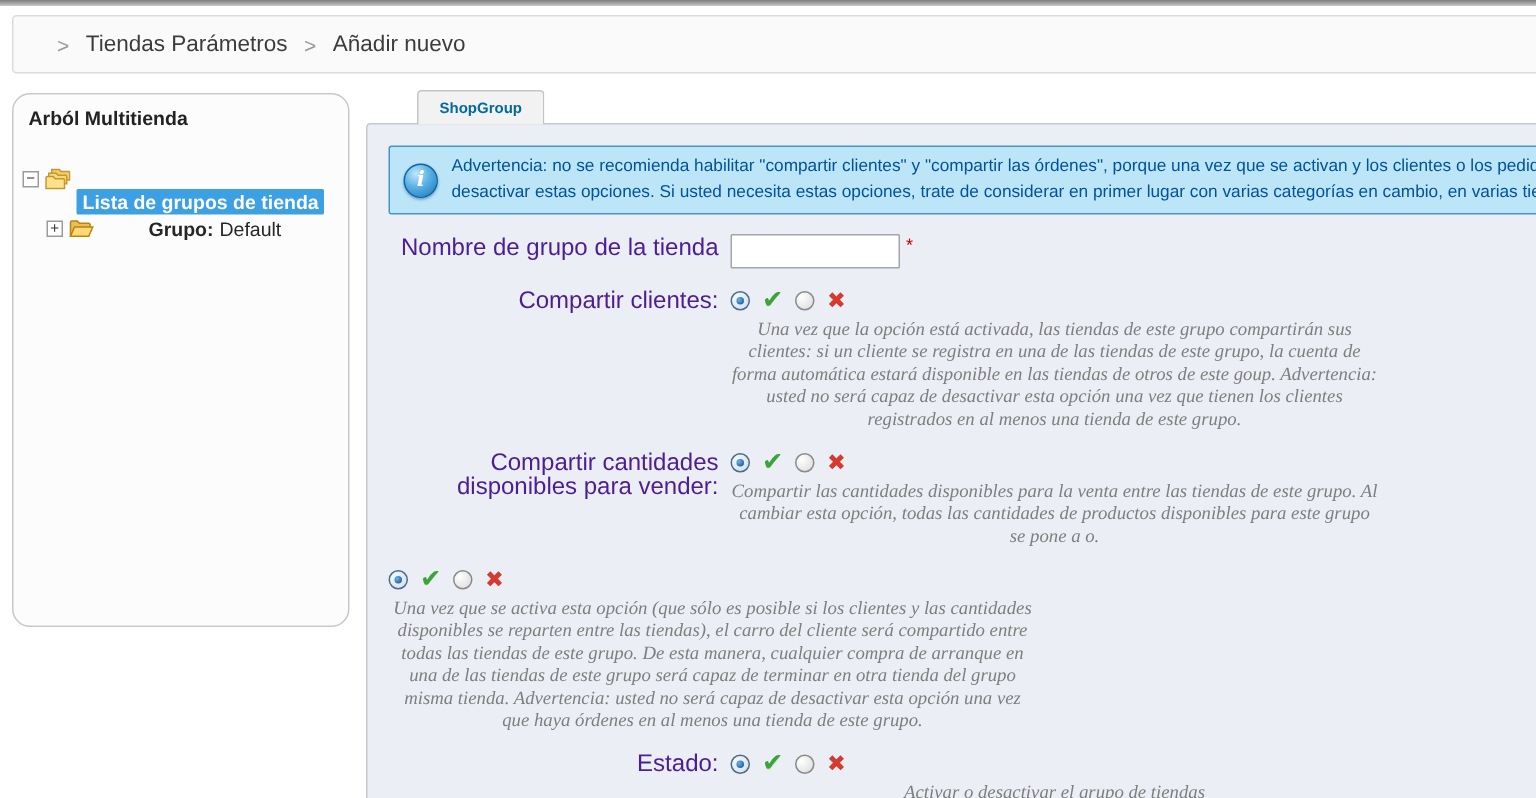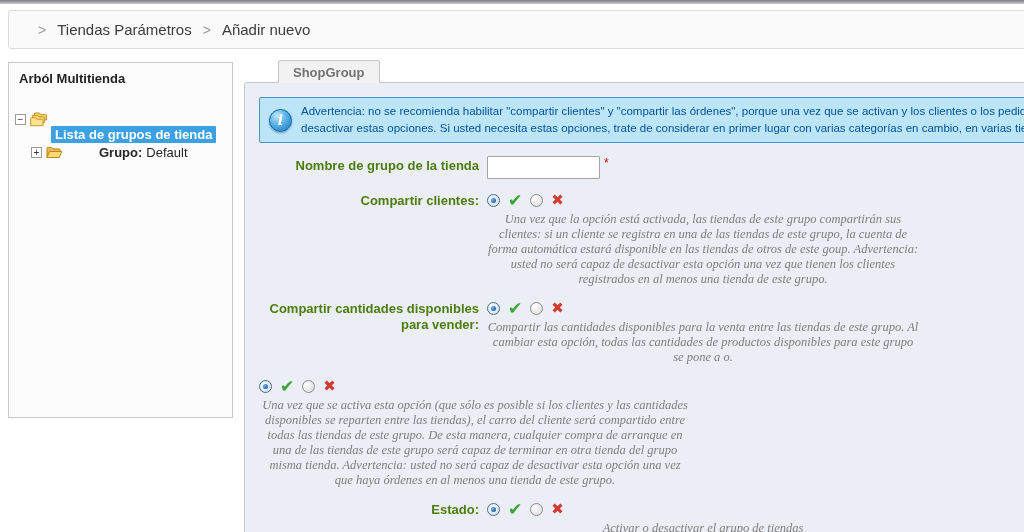--- a/index.html
+++ b/index.html
@@ -12,56 +12,56 @@
   
   .breadcrumb { position:absolute; left:8px; top:10px; width:1052px; height:39px;
                 background:#fafafa; border:1px solid #dcdcdc; border-radius:3px;
                 display:flex; align-items:center; padding-left:18px;
                 font-size:15px; color:#3c3c3c; }
   .crumb { cursor:pointer; }
   .crumb-sep { color:#9a9a9a; margin:0 11px; font-size:14px; }
 
   
   .sidebar { position:absolute; left:8px; top:62px; width:225px; height:356px;
-             background:#fcfcfd; border:1px solid #c6c8cc; border-radius:0; }
+             background:#fcfcfd; border:1px solid #c6c8cc; border-radius:12px; }
   .sidebar-title { font-size:13px; font-weight:bold; color:#222;
                    padding:8px 10px 6px 10px; }
   .tree { padding:2px 6px; font-size:13px; color:#262626; }
   .tree-row { display:flex; align-items:center; margin:2px 0; white-space:nowrap; }
   .tree-row.child { margin-left:16px; }
   .expander { width:11px; height:11px; border:1px solid #9a9a9a; background:#fff;
               display:inline-flex; align-items:center; justify-content:center;
               font-size:10px; line-height:9px; color:#333; margin-right:4px;
               flex:none; cursor:pointer; }
   .tree-icon { margin-right:4px; flex:none; display:inline-flex; }
   .tree-sel { background:#3da0e3; color:#fff; font-weight:bold; padding:1px 4px;
               border-radius:1px; cursor:pointer;margin-top:30px; }
   .tree-label-bold { font-weight:bold; margin-right:4px; cursor:pointer;margin-left:32px; }
 
   
   .tab { position:absolute; left:278px; top:60px; height:23px; z-index:3;
          background:#f2f2f2; border:1px solid #c5c5c5; border-bottom:none;
          border-radius:3px 3px 0 0; padding:0 14px; display:flex; align-items:center;
-         font-size:13px; font-weight:bold; color:#737373; cursor:pointer; }
+         font-size:10px; font-weight:bold; color:#0369a1; cursor:pointer; }
   .panel { position:absolute; left:244px; top:82px; width:1080px; height:560px;
            background:#ebeef4; border:1px solid #c5c8cc; border-radius:3px;
            padding:14px; z-index:1; }
 
   .warning { background:#bde5f8; border:1px solid #4596c7; border-radius:2px;
              display:flex; align-items:center; padding:5px 9px; margin-bottom:13px; }
   .info-icon { width:23px; height:23px; border-radius:50%; flex:none; margin-right:9px;
                background:radial-gradient(circle at 35% 28%, #c2e7fa 0%, #58b0e4 45%, #1879bd 100%);
                border:1px solid #1065a0; box-shadow:0 1px 2px rgba(0,60,120,.45);
                color:#fff; font:bold italic 14px "DejaVu Serif", serif;
                display:flex; align-items:center; justify-content:center; }
   .warning-text { font-size:11.5px; line-height:17px; color:#00529b; max-width:960px; }
 
   .row { display:flex; margin-bottom:12px; }
   .lbl { width:228px; flex:none; text-align:right; padding-right:8px; padding-top:2px;
-         font-size:13px; font-weight:bold; color:#4d7c0f; line-height:16px; }
+         font-size:16px; font-weight:normal; color:#4c1d95; line-height:16px; }
   .ctl { flex:1; }
   .text-input { width:113px; height:23px; border:1px solid #a5a5a5; background:#fff;
                 font-size:13px; padding:0 4px; border-radius:1px; }
   .req { color:#cc0000; font-size:12px; vertical-align:top; margin-left:4px; }
 
   .radio-line { display:flex; align-items:center; gap:8px; height:18px; }
   .radio { width:13px; height:13px; border-radius:50%; border:1px solid #8a8a8a;
            background:radial-gradient(circle at 30% 30%, #fff, #d9d9d9);
            display:inline-block; position:relative; cursor:pointer; flex:none; }
   .radio.checked { border-color:#4f6b85;

